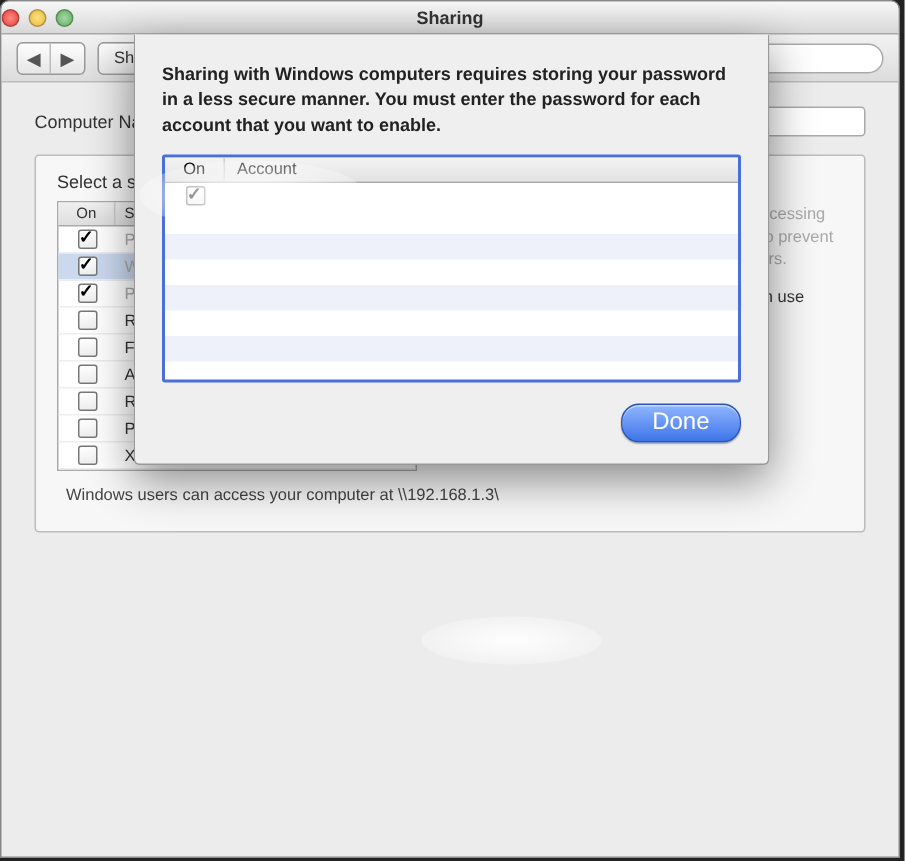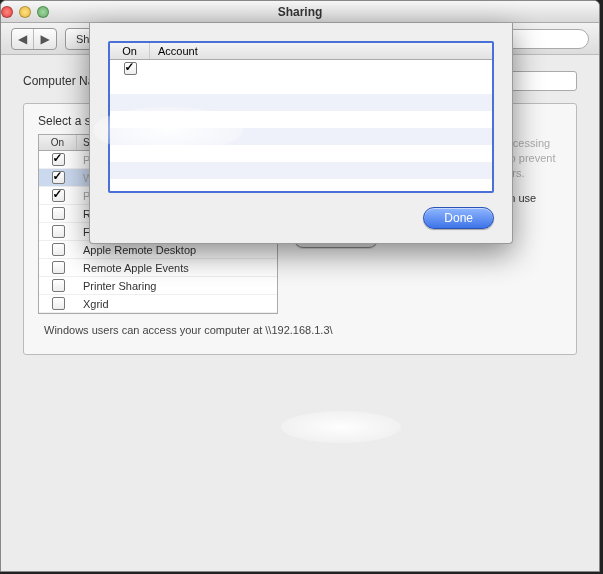--- a/index.html
+++ b/index.html
@@ -176,21 +176,21 @@
   .highlight { position:absolute; border-radius:50%; background: radial-gradient(rgba(255,255,255,.95), rgba(255,255,255,0)); pointer-events:none; }
   .hl1 { top:106px; left:92px; width:150px; height:46px; z-index:20;}
   .hl3 { top:410px; left:280px; width:120px; height:32px; z-index:5;}
   .sheet-btnrow { display:flex; justify-content:flex-end; margin-top:14px;}
   .donebtn {
     border:1px solid #2b54b8;
     border-radius:12px;
     background: linear-gradient(#8fb6ff,#3e74e8);
     color:#fff;
     padding:3px 20px;
-    font-size:12px;
+    font-size:16px;
     box-shadow: inset 0 1px 0 rgba(255,255,255,.5), 0 1px 1px rgba(0,0,0,.3);
     cursor:pointer;
   }
   .dimmed { color:#aaa; }
 </style>
 </head>
 <body>
 
 <div class="window">
 
@@ -288,20 +288,21 @@
           <p>Click Accounts to choose which accounts can use Windows Sharing.</p>
           <span class="aquabtn">Accounts...</span>
         </div>
       </div>
       <div class="footer-note">Windows users can access your computer at \\192.168.1.3\</div>
     </div>
 
   </div>
 
   <div class="sheet">
+    <div class="sheet-msg">Sharing with Windows computers requires storing your password in a less secure manner.  You must enter the password for each account that you want to enable.</div>
     <div class="acct-table">
       <div class="acct-head">
         <div class="c1">On</div>
         <div class="c2">Account</div>
       </div>
       <div class="acct-rows" id="acct-rows">
           <div class="acct-row first">
             <div class="c1">
               <input type="checkbox" class="aq" checked="" style="">
             </div>

